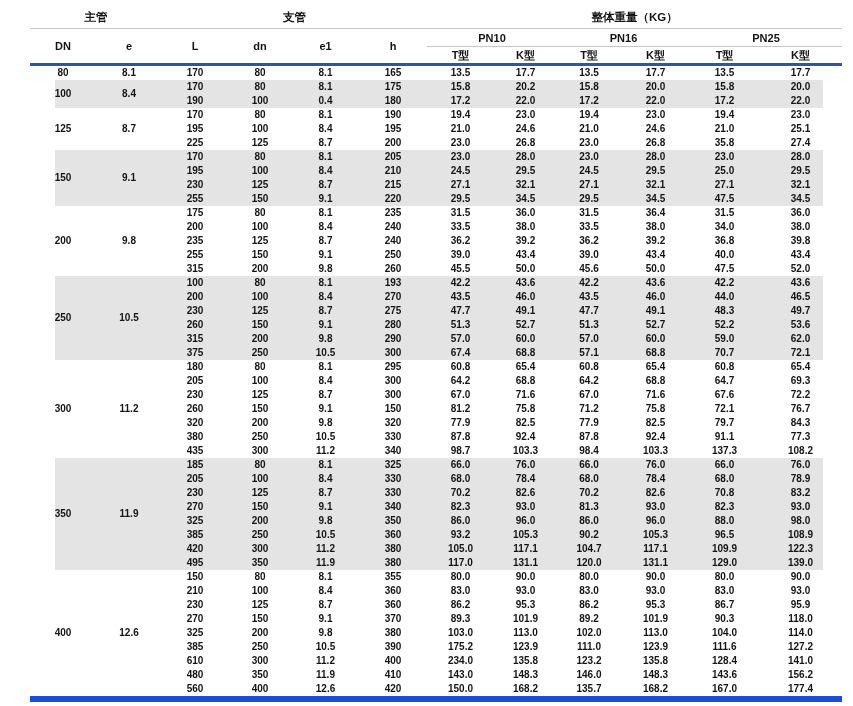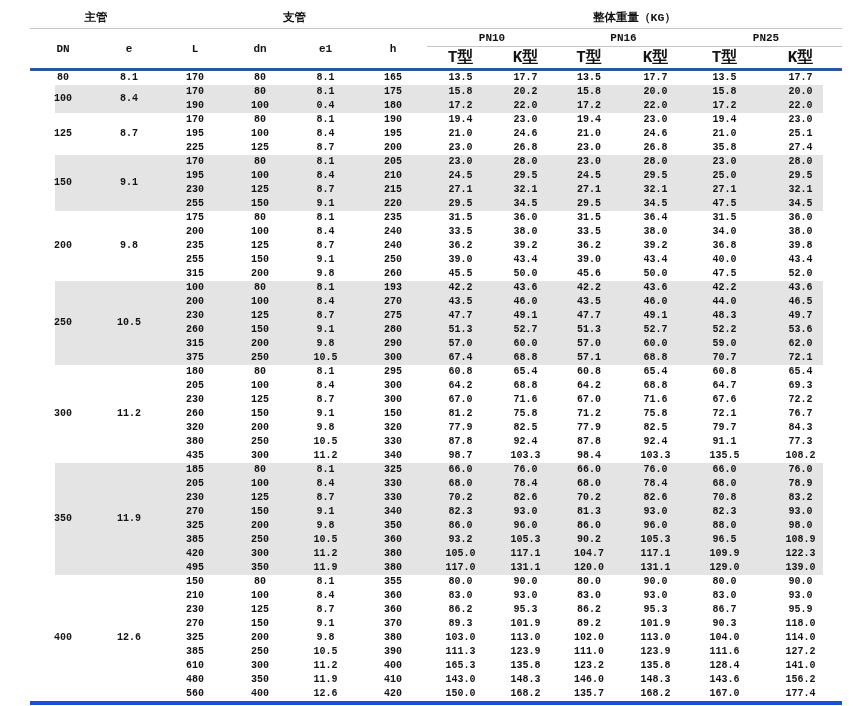--- a/index.html
+++ b/index.html
@@ -8,23 +8,23 @@
     background: #ffffff;
     width: 853px;
     height: 706px;
     overflow: hidden;
   }
   .spec-table {
     border-collapse: collapse;
     table-layout: fixed;
     width: 812px;
     margin: 6px 0 0 30px;
-    font-family: Liberation Mono, monospace;
+    font-family: Liberation Sans, sans-serif;
     color: #141414;
-    border-bottom: 4px solid #1d4ed8;
+    border-bottom: 6px solid #1d4ed8;
   }
   thead {
     border-bottom: 3px solid #2a58a0;
   }
   th, td {
     padding: 0;
     text-align: center;
     vertical-align: middle;
     font-weight: 700;
     white-space: nowrap;
@@ -37,21 +37,21 @@
   }
   tr.hrow2 th {
     height: 17px;
     font-size: 11px;
   }
   tr.hrow2 th.pn {
     border-bottom: 1px solid #c6c6c6;
   }
   tr.hrow3 th {
     height: 16px;
-    font-size: 16px;
+    font-size: 11px;
     margin-top: 7px;
   }
   tbody td {
     height: 14px;
     line-height: 14px;
     font-size: 10px;
   }
   tbody tr.shaded {
     background: linear-gradient(90deg,
       rgba(0,0,0,0) 0px, rgba(0,0,0,0) 25px,
@@ -444,21 +444,21 @@
       </tr>
       <tr>
         <td>435</td>
         <td>300</td>
         <td>11.2</td>
         <td>340</td>
         <td>98.7</td>
         <td>103.3</td>
         <td>98.4</td>
         <td>103.3</td>
-        <td>135.5</td>
+        <td>137.3</td>
         <td>108.2</td>
       </tr>
       <tr class="shaded">
         <td rowspan="8">350</td>
         <td rowspan="8">11.9</td>
         <td>185</td>
         <td>80</td>
         <td>8.1</td>
         <td>325</td>
         <td>66.0</td>
@@ -612,33 +612,33 @@
         <td>102.0</td>
         <td>113.0</td>
         <td>104.0</td>
         <td>114.0</td>
       </tr>
       <tr>
         <td>385</td>
         <td>250</td>
         <td>10.5</td>
         <td>390</td>
-        <td>111.3</td>
+        <td>175.2</td>
         <td>123.9</td>
         <td>111.0</td>
         <td>123.9</td>
         <td>111.6</td>
         <td>127.2</td>
       </tr>
       <tr>
         <td>610</td>
         <td>300</td>
         <td>11.2</td>
         <td>400</td>
-        <td>165.3</td>
+        <td>234.0</td>
         <td>135.8</td>
         <td>123.2</td>
         <td>135.8</td>
         <td>128.4</td>
         <td>141.0</td>
       </tr>
       <tr>
         <td>480</td>
         <td>350</td>
         <td>11.9</td>

